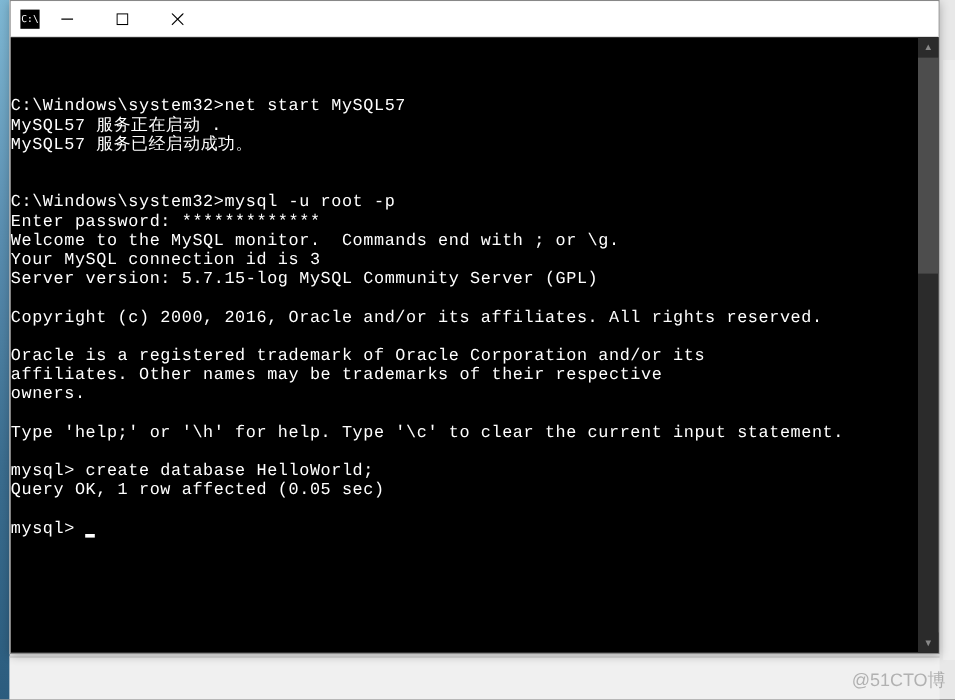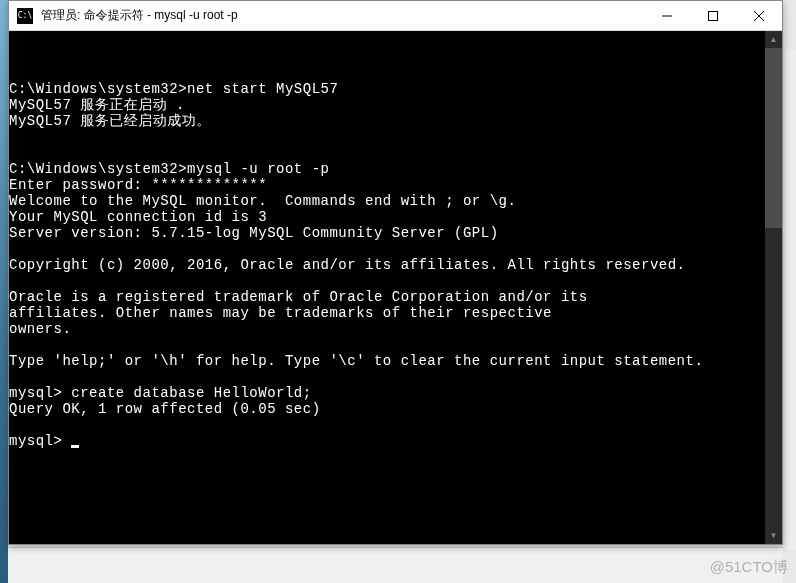--- a/index.html
+++ b/index.html
@@ -156,21 +156,20 @@
 <body>
 
 <div class="bg-right"></div>
 <div class="left-strip"></div>
 <div class="right-stuff"></div>
 <div class="bottom-edge"></div>
 
 <div class="window">
   <div class="titlebar">
     <div class="title-icon">C:\</div>
-    <div class="title-text">管理员: 命令提示符 - mysql   -u root -p</div>
     <div class="win-controls">
       <div class="win-btn">
         <svg width="10" height="10">
             <line x1="0" y1="5" x2="10" y2="5" stroke="#000" stroke-width="1"></line>
           </svg>
       </div>
       <div class="win-btn">
         <svg width="10" height="10">
             <rect x="0.5" y="0.5" width="9" height="9" fill="none" stroke="#000" stroke-width="1"></rect>
           </svg>

